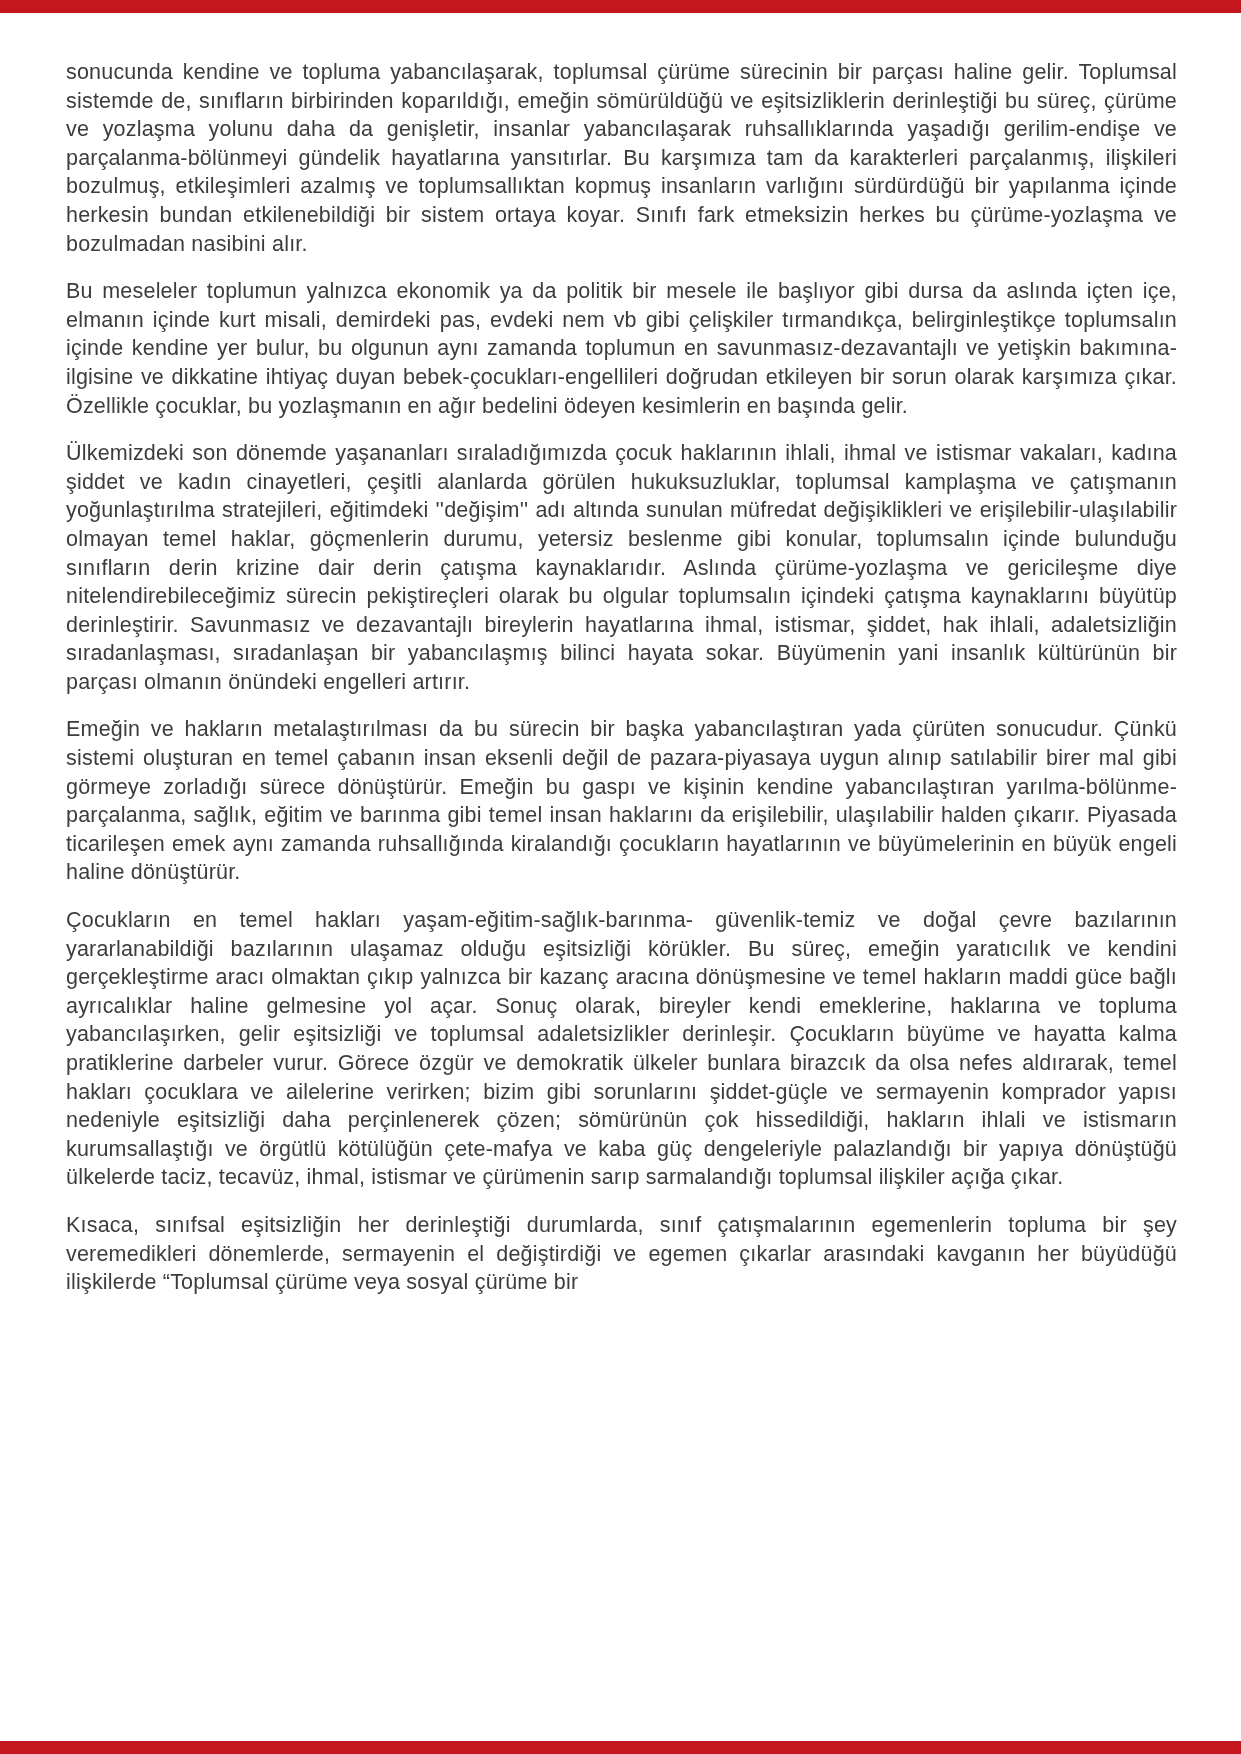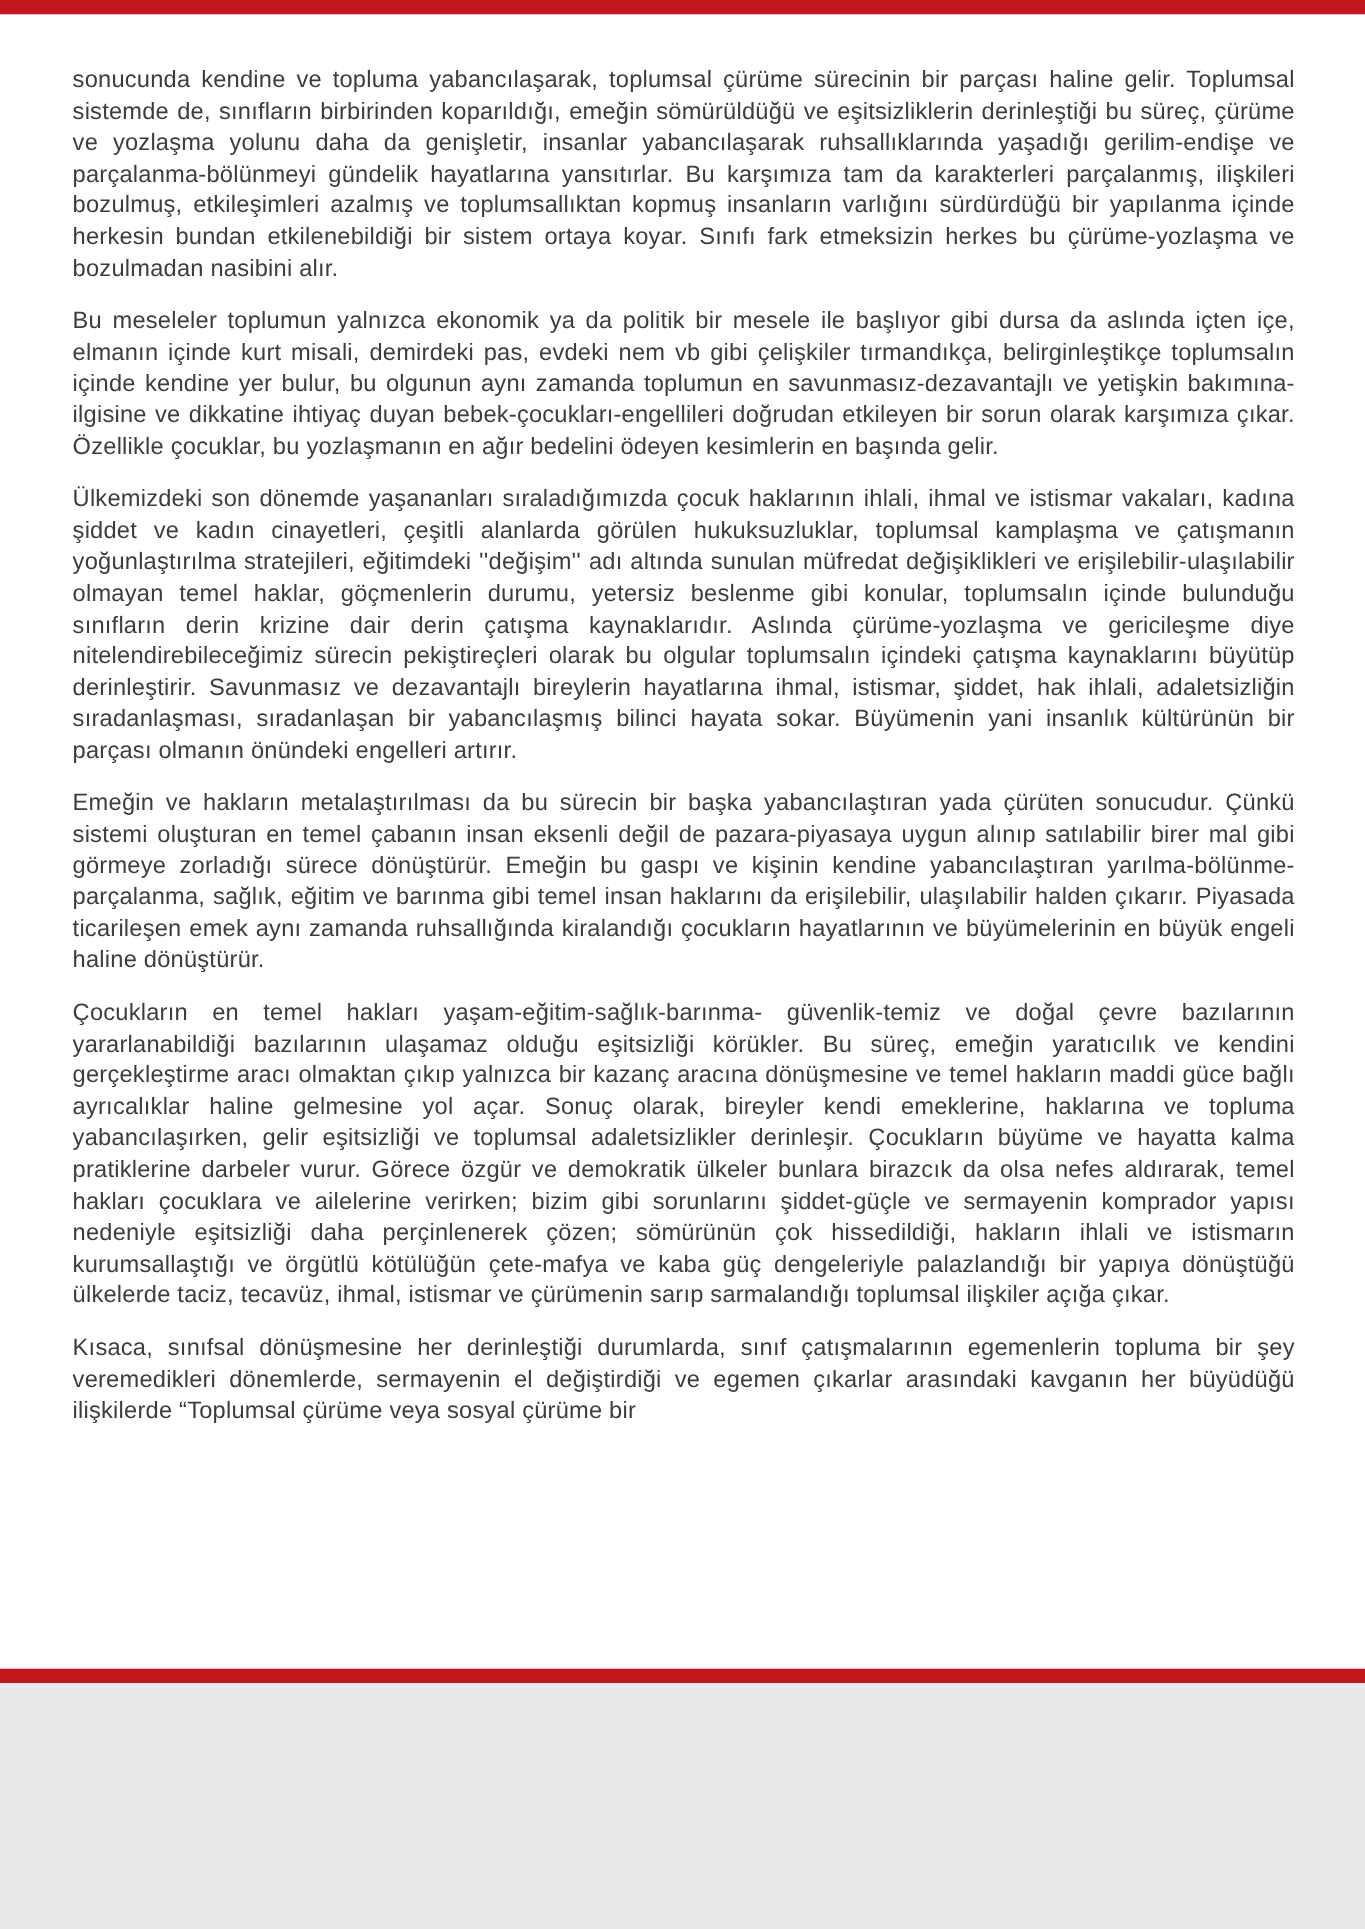--- a/index.html
+++ b/index.html
@@ -4,21 +4,21 @@
 <title>Document Page</title>
 <style>
   html, body {
     margin: 0;
     padding: 0;
     background: #e9e9e9;
   }
   .page {
     position: relative;
     width: 1241px;
-    height: 1530px;
+    height: 1754px;
     margin: 0 auto;
     background: #ffffff;
     font-family: "Liberation Sans", "DejaVu Sans", sans-serif;
     overflow: hidden;
     box-sizing: border-box;
   }
   .accent-bar {
     position: absolute;
     left: 0;
     width: 100%;
@@ -63,19 +63,19 @@
 <div class="page">
 
   <div class="accent-bar top"></div>
 
   <div class="content">
     <p>sonucunda kendine ve topluma yabancılaşarak, toplumsal çürüme sürecinin bir parçası haline gelir. Toplumsal sistemde de, sınıfların birbirinden koparıldığı, emeğin sömürüldüğü ve eşitsizliklerin derinleştiği bu süreç, çürüme ve yozlaşma yolunu daha da genişletir, insanlar yabancılaşarak ruhsallıklarında yaşadığı gerilim-endişe ve parçalanma-bölünmeyi gündelik hayatlarına yansıtırlar. Bu karşımıza tam da karakterleri parçalanmış, ilişkileri bozulmuş, etkileşimleri azalmış ve toplumsallıktan kopmuş insanların varlığını sürdürdüğü bir yapılanma içinde herkesin bundan etkilenebildiği bir sistem ortaya koyar. Sınıfı fark etmeksizin herkes bu çürüme-yozlaşma ve bozulmadan nasibini alır.</p>
     <p>Bu meseleler toplumun yalnızca ekonomik ya da politik bir mesele ile başlıyor gibi dursa da aslında içten içe, elmanın içinde kurt misali, demirdeki pas, evdeki nem vb gibi çelişkiler tırmandıkça, belirginleştikçe toplumsalın içinde kendine yer bulur, bu olgunun aynı zamanda toplumun en savunmasız-dezavantajlı ve yetişkin bakımına-ilgisine ve dikkatine ihtiyaç duyan bebek-çocukları-engellileri doğrudan etkileyen bir sorun olarak karşımıza çıkar. Özellikle çocuklar, bu yozlaşmanın en ağır bedelini ödeyen kesimlerin en başında gelir.</p>
     <p>Ülkemizdeki son dönemde yaşananları sıraladığımızda çocuk haklarının ihlali, ihmal ve istismar vakaları, kadına şiddet ve kadın cinayetleri, çeşitli alanlarda görülen hukuksuzluklar, toplumsal kamplaşma ve çatışmanın yoğunlaştırılma stratejileri, eğitimdeki ''değişim'' adı altında sunulan müfredat değişiklikleri ve erişilebilir-ulaşılabilir olmayan temel haklar, göçmenlerin durumu, yetersiz beslenme gibi konular, toplumsalın içinde bulunduğu sınıfların derin krizine dair derin çatışma kaynaklarıdır. Aslında çürüme-yozlaşma ve gericileşme diye nitelendirebileceğimiz sürecin pekiştireçleri olarak bu olgular toplumsalın içindeki çatışma kaynaklarını büyütüp derinleştirir. Savunmasız ve dezavantajlı bireylerin hayatlarına ihmal, istismar, şiddet, hak ihlali, adaletsizliğin sıradanlaşması, sıradanlaşan bir yabancılaşmış bilinci hayata sokar. Büyümenin yani insanlık kültürünün bir parçası olmanın önündeki engelleri artırır.</p>
     <p>Emeğin ve hakların metalaştırılması da bu sürecin bir başka yabancılaştıran yada çürüten sonucudur. Çünkü sistemi oluşturan en temel çabanın insan eksenli değil de pazara-piyasaya uygun alınıp satılabilir birer mal gibi görmeye zorladığı sürece dönüştürür. Emeğin bu gaspı ve kişinin kendine yabancılaştıran yarılma-bölünme-parçalanma, sağlık, eğitim ve barınma gibi temel insan haklarını da erişilebilir, ulaşılabilir halden çıkarır. Piyasada ticarileşen emek aynı zamanda ruhsallığında kiralandığı çocukların hayatlarının ve büyümelerinin en büyük engeli haline dönüştürür.</p>
     <p>Çocukların en temel hakları yaşam-eğitim-sağlık-barınma- güvenlik-temiz ve doğal çevre bazılarının yararlanabildiği bazılarının ulaşamaz olduğu eşitsizliği körükler. Bu süreç, emeğin yaratıcılık ve kendini gerçekleştirme aracı olmaktan çıkıp yalnızca bir kazanç aracına dönüşmesine ve temel hakların maddi güce bağlı ayrıcalıklar haline gelmesine yol açar. Sonuç olarak, bireyler kendi emeklerine, haklarına ve topluma yabancılaşırken, gelir eşitsizliği ve toplumsal adaletsizlikler derinleşir. Çocukların büyüme ve hayatta kalma pratiklerine darbeler vurur. Görece özgür ve demokratik ülkeler bunlara birazcık da olsa nefes aldırarak, temel hakları çocuklara ve ailelerine verirken; bizim gibi sorunlarını şiddet-güçle ve sermayenin komprador yapısı nedeniyle eşitsizliği daha perçinlenerek çözen; sömürünün çok hissedildiği, hakların ihlali ve istismarın kurumsallaştığı ve örgütlü kötülüğün çete-mafya ve kaba güç dengeleriyle palazlandığı bir yapıya dönüştüğü ülkelerde taciz, tecavüz, ihmal, istismar ve çürümenin sarıp sarmalandığı toplumsal ilişkiler açığa çıkar.</p>
-    <p>Kısaca, sınıfsal dönüşmesine her derinleştiği durumlarda, sınıf çatışmalarının egemenlerin topluma bir şey veremedikleri dönemlerde, sermayenin el değiştirdiği ve egemen çıkarlar arasındaki kavganın her büyüdüğü ilişkilerde “Toplumsal çürüme veya sosyal çürüme bir</p>
+    <p>Kısaca, sınıfsal eşitsizliğin her derinleştiği durumlarda, sınıf çatışmalarının egemenlerin topluma bir şey veremedikleri dönemlerde, sermayenin el değiştirdiği ve egemen çıkarlar arasındaki kavganın her büyüdüğü ilişkilerde “Toplumsal çürüme veya sosyal çürüme bir</p>
   </div>
 
 
   <div class="accent-bar bottom"></div>
 
 </div>
 
 </body></html>

